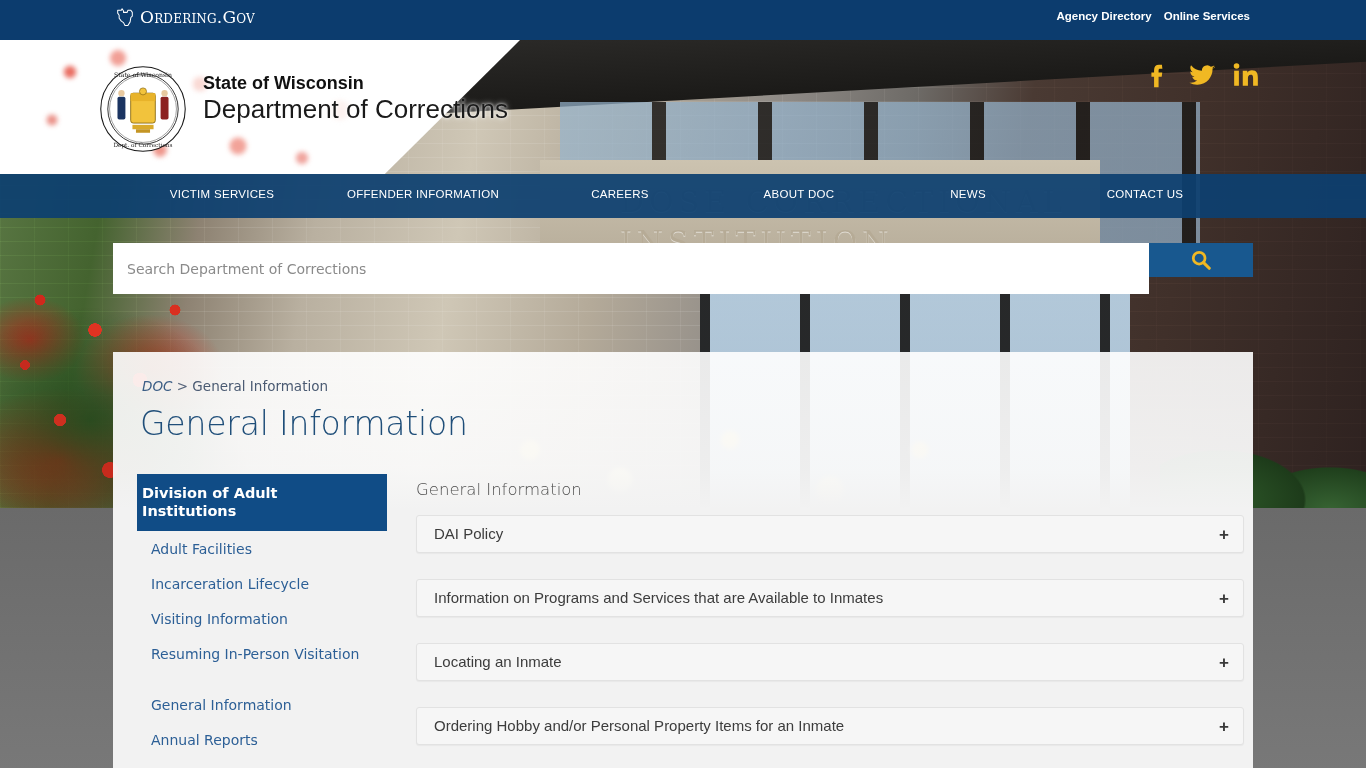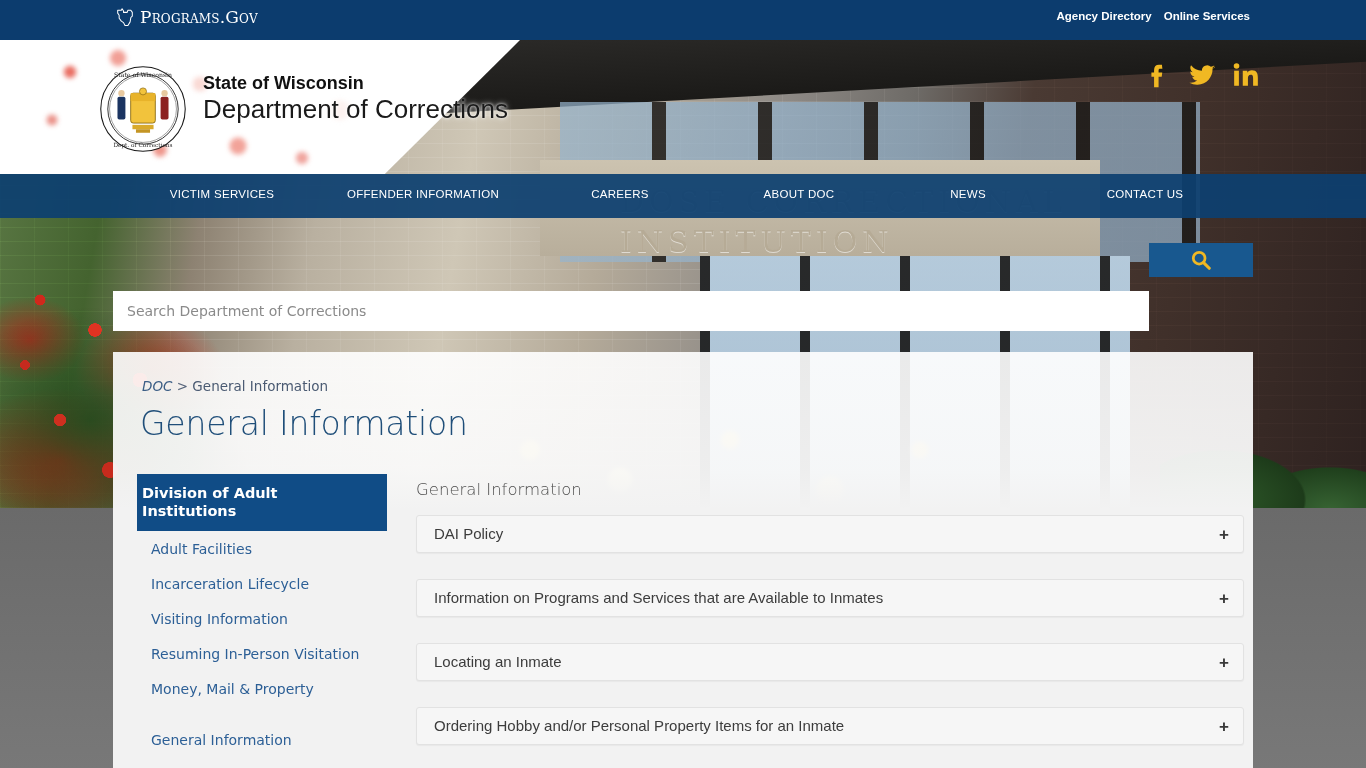--- a/index.html
+++ b/index.html
@@ -166,24 +166,23 @@
   #mainnav a {
     position: absolute; top: 14px;
     color: #fff; font-family: "Liberation Sans", sans-serif;
     font-size: 11.5px; letter-spacing: .3px; text-decoration: none; white-space: nowrap;
     transform: translateX(-50%);
   }
 
   
   #searchrow { position: absolute; left: 113px; top: 243px; width: 1140px; height: 34px; z-index: 26; display: flex; }
   #searchinput {
-    flex: 1; height: 40px; border: 0; outline: 0; background: #fff;
+    flex: 1; height: 51px; border: 0; outline: 0; background: #fff;
     padding: 0 14px; font-size: 14px; color: #333;
     font-family: "DejaVu Sans", sans-serif;
-    margin-top: 48px;
   }
   #searchinput::placeholder { color: #8a8a8a; }
   #searchbtn {
     width: 104px; height: 34px; border: 0; background: #18588f; cursor: pointer;
     display: flex; align-items: center; justify-content: center;
   }
 
   
   #card {
     position: absolute; left: 113px; top: 352px; width: 1140px; height: 416px;
@@ -256,21 +255,21 @@
     <div class="flowers"></div>
     <div class="yellowflowers"></div>
   </div>
   <div id="graybelow"></div>
 
   <div id="topbar">
     <div id="wisgov">
       <svg class="wi-shape" viewBox="0 0 24 26">
         <path d="M2 7 L2 3 L7 3 L8 1 L10 4 L10 6 L15 6 L16 3 L20 3 L22 6 L22 11 L20 13 L19 19 L16 24 L12 24 L10 20 L7 18 L4 14 L4 10 Z" fill="none" stroke="#ffffff" stroke-width="1.4" stroke-linejoin="round"></path>
       </svg>
-      <span class="wg-text">Programs.Gov</span>
+      <span class="wg-text">Ordering.Gov</span>
     </div>
     <div id="toplinks">
       <a href="#">Agency Directory</a>
       <a href="#">Online Services</a>
     </div>
   </div>
 
   <div id="whiteband"></div>
 
   <svg id="seal" viewBox="0 0 100 100">
@@ -341,21 +340,20 @@
     </div>
 
     <h1 id="pagetitle">General Information</h1>
 
     <aside id="sidebar">
       <div class="current">Division of Adult Institutions</div>
       <a class="lnk" href="#">Adult Facilities</a>
       <a class="lnk" href="#">Incarceration Lifecycle</a>
       <a class="lnk" href="#">Visiting Information</a>
       <a class="lnk" href="#">Resuming In-Person Visitation</a>
-      <a class="lnk" href="#">Money, Mail &amp; Property</a>
       <div class="spacer"></div>
       <a class="lnk" href="#">General Information</a>
       <a class="lnk" href="#">Annual Reports</a>
     </aside>
 
     <section id="acc">
       <div class="sectitle">General Information</div>
 
       <div class="panel">
         <span class="ptitle">DAI Policy</span>

